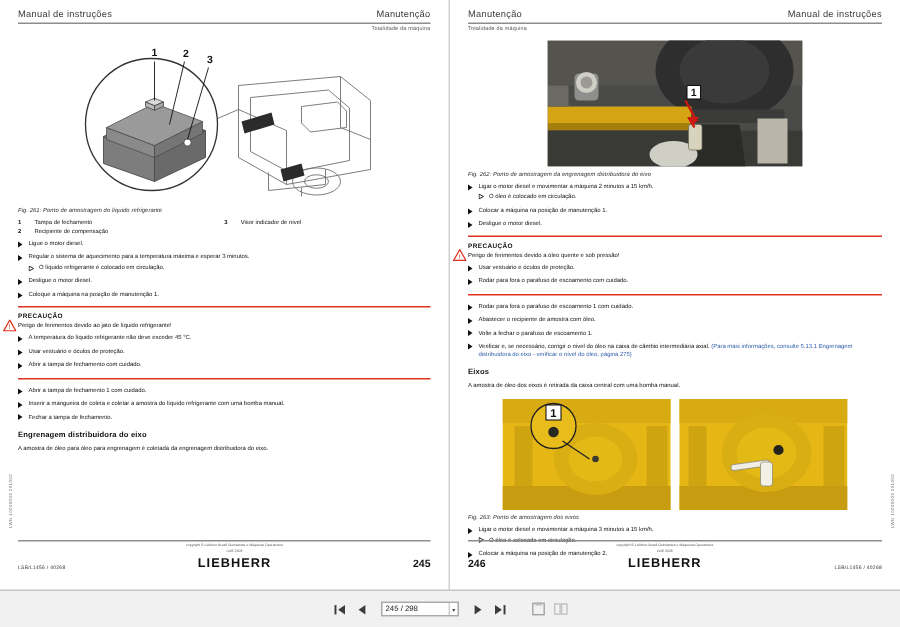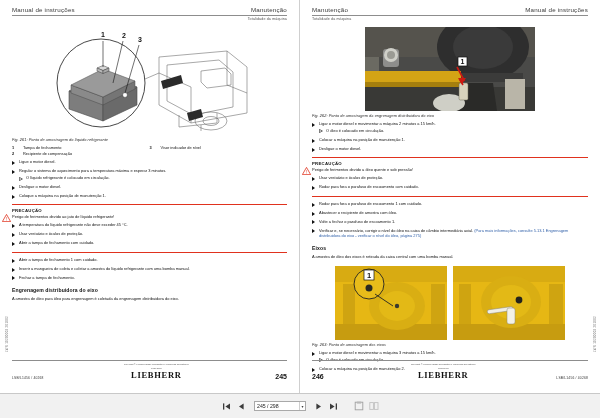--- a/index.html
+++ b/index.html
@@ -66,21 +66,21 @@
   .xref{color:#2f5fa8;}
 
   
   .pagefoot{position:absolute;left:12px;right:12px;bottom:14px;}
   .footrule{height:1px;background:#8d8d8d;margin-bottom:2px;}
   .footrow{display:flex;align-items:flex-end;justify-content:space-between;}
   .docid{font-size:3.3px;color:#333;letter-spacing:.2px;}
   .brandbox{flex:1;text-align:center;}
   .copyr{font-size:2.3px;color:#555;line-height:1.25;margin-bottom:.5px;}
   .brand{font-size:8.5px;font-weight:bold;letter-spacing:.7px;color:#111;
-         font-family:Liberation Serif, serif;}
+         font-family:Liberation Sans, sans-serif;}
   .pnum{font-size:7px;font-weight:bold;color:#111;min-width:18px;text-align:right;}
 
   
   .sidecode{position:absolute;font-size:2.9px;color:#777;
             transform:rotate(-90deg);transform-origin:left top;white-space:nowrap;letter-spacing:.3px;}
   .sidecode.l{left:5px;top:352px;}
   .sidecode.r{left:293px;top:352px;}
 
   
   .toolbar{position:absolute;left:0;bottom:0;width:600px;height:24px;

